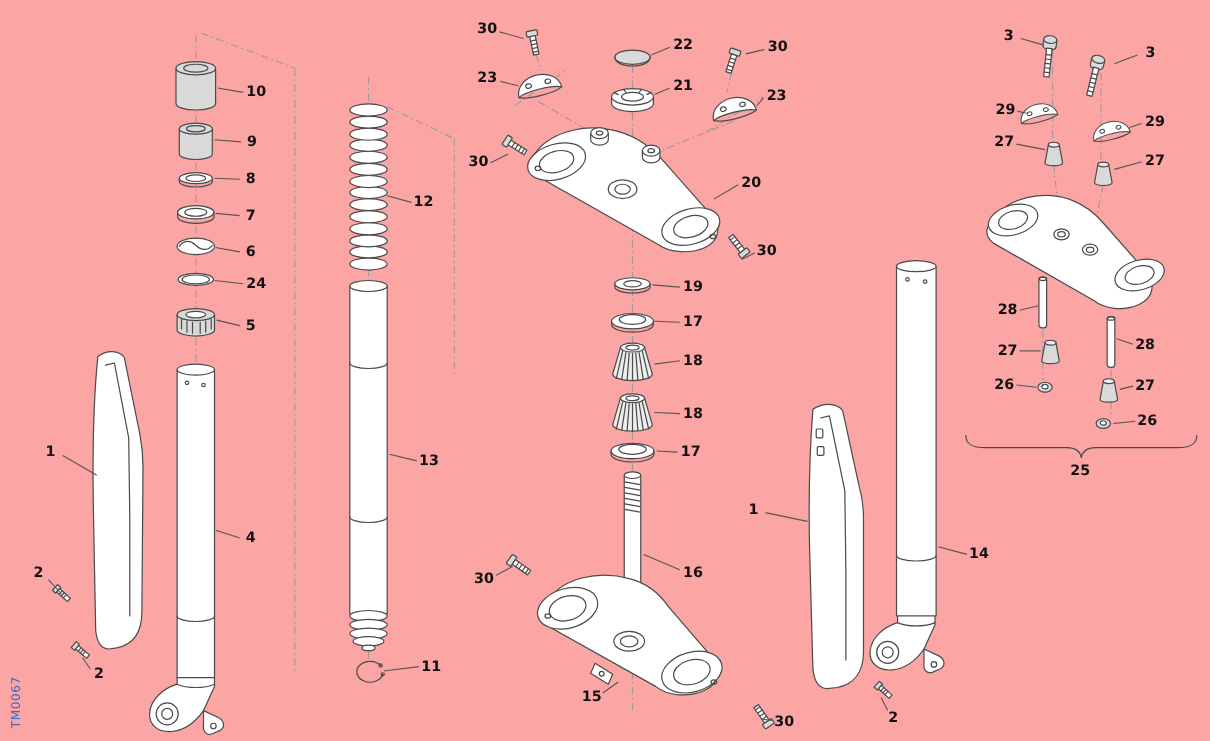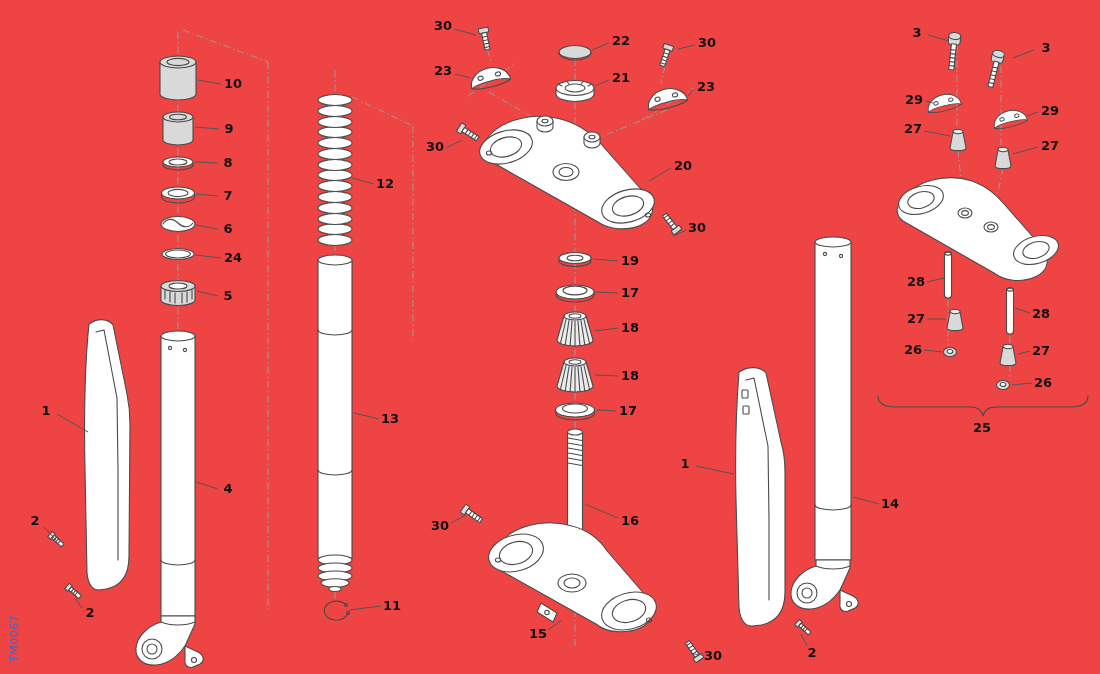--- a/index.html
+++ b/index.html
@@ -1,20 +1,20 @@
 <!DOCTYPE html>
 <html style="--line: #4a4a4a; --label: #111111; --code: #3a6bc9; --fill-mid: #d9d9d9; --fill-light: #ececec;"><head>
 <meta charset="utf-8">
 <style>
   :root{
     --line:#4a4a4a; --label:#111111; --code:#3a6bc9;
     --fill-mid:#d9d9d9; --fill-light:#ececec;
   }
   html,body{margin:0;padding:0;background:#fff;}
-  .page{position:relative;width:1100px;height:674px;background:#ef4444;overflow:hidden;
+  .page{position:relative;width:1100px;height:674px;background:#fca5a5;overflow:hidden;
         font-family:"DejaVu Sans","Liberation Sans",sans-serif;}
   svg{display:block;}
   .fw{fill:#ffffff;stroke:var(--line);stroke-width:1.1;stroke-linejoin:round;}
   .fg{fill:var(--fill-mid);stroke:var(--line);stroke-width:1.1;stroke-linejoin:round;}
   .fgl{fill:var(--fill-light);stroke:var(--line);stroke-width:1.1;stroke-linejoin:round;}
   .l{fill:none;stroke:var(--line);stroke-width:1.1;stroke-linecap:round;stroke-linejoin:round;}
   .dash{fill:none;stroke:#9a9a9a;stroke-width:1;stroke-dasharray:7 3 1.5 3;}
   .leader{stroke:#555555;stroke-width:1;}
   .callout{font:bold 13px "DejaVu Sans",sans-serif;fill:var(--label);}
   .code-text{font:11px "DejaVu Sans",sans-serif;fill:var(--code);letter-spacing:.5px;}

